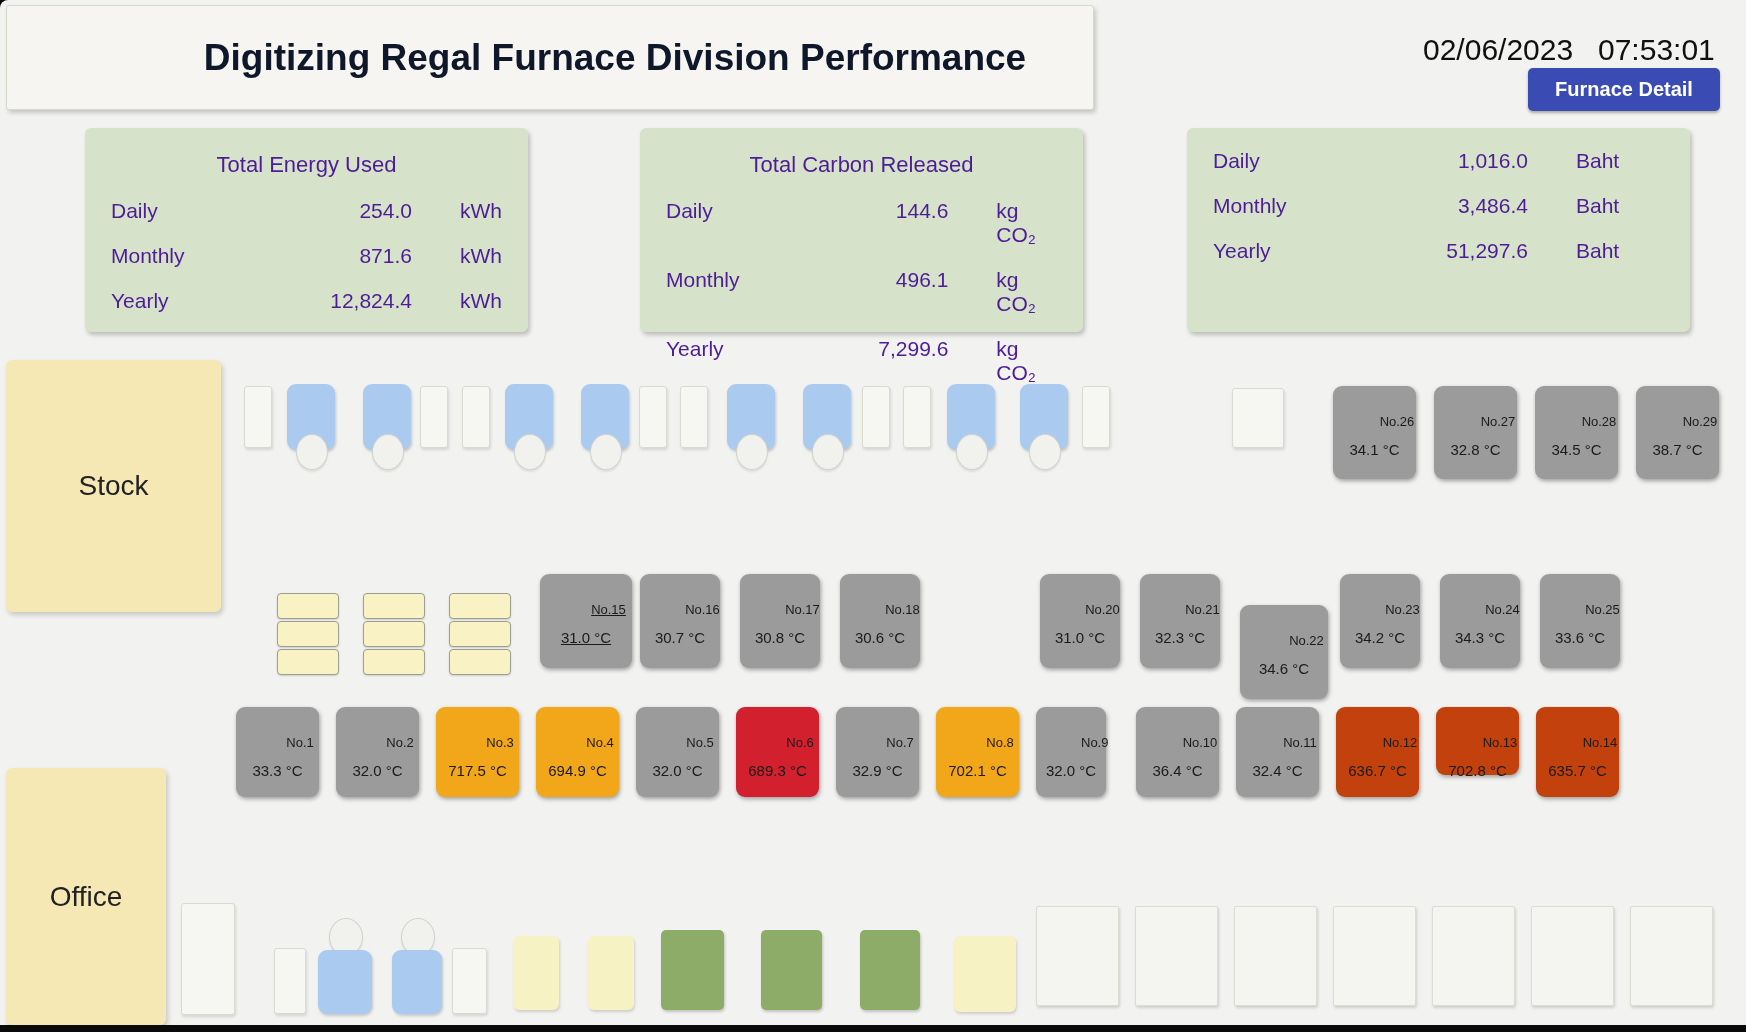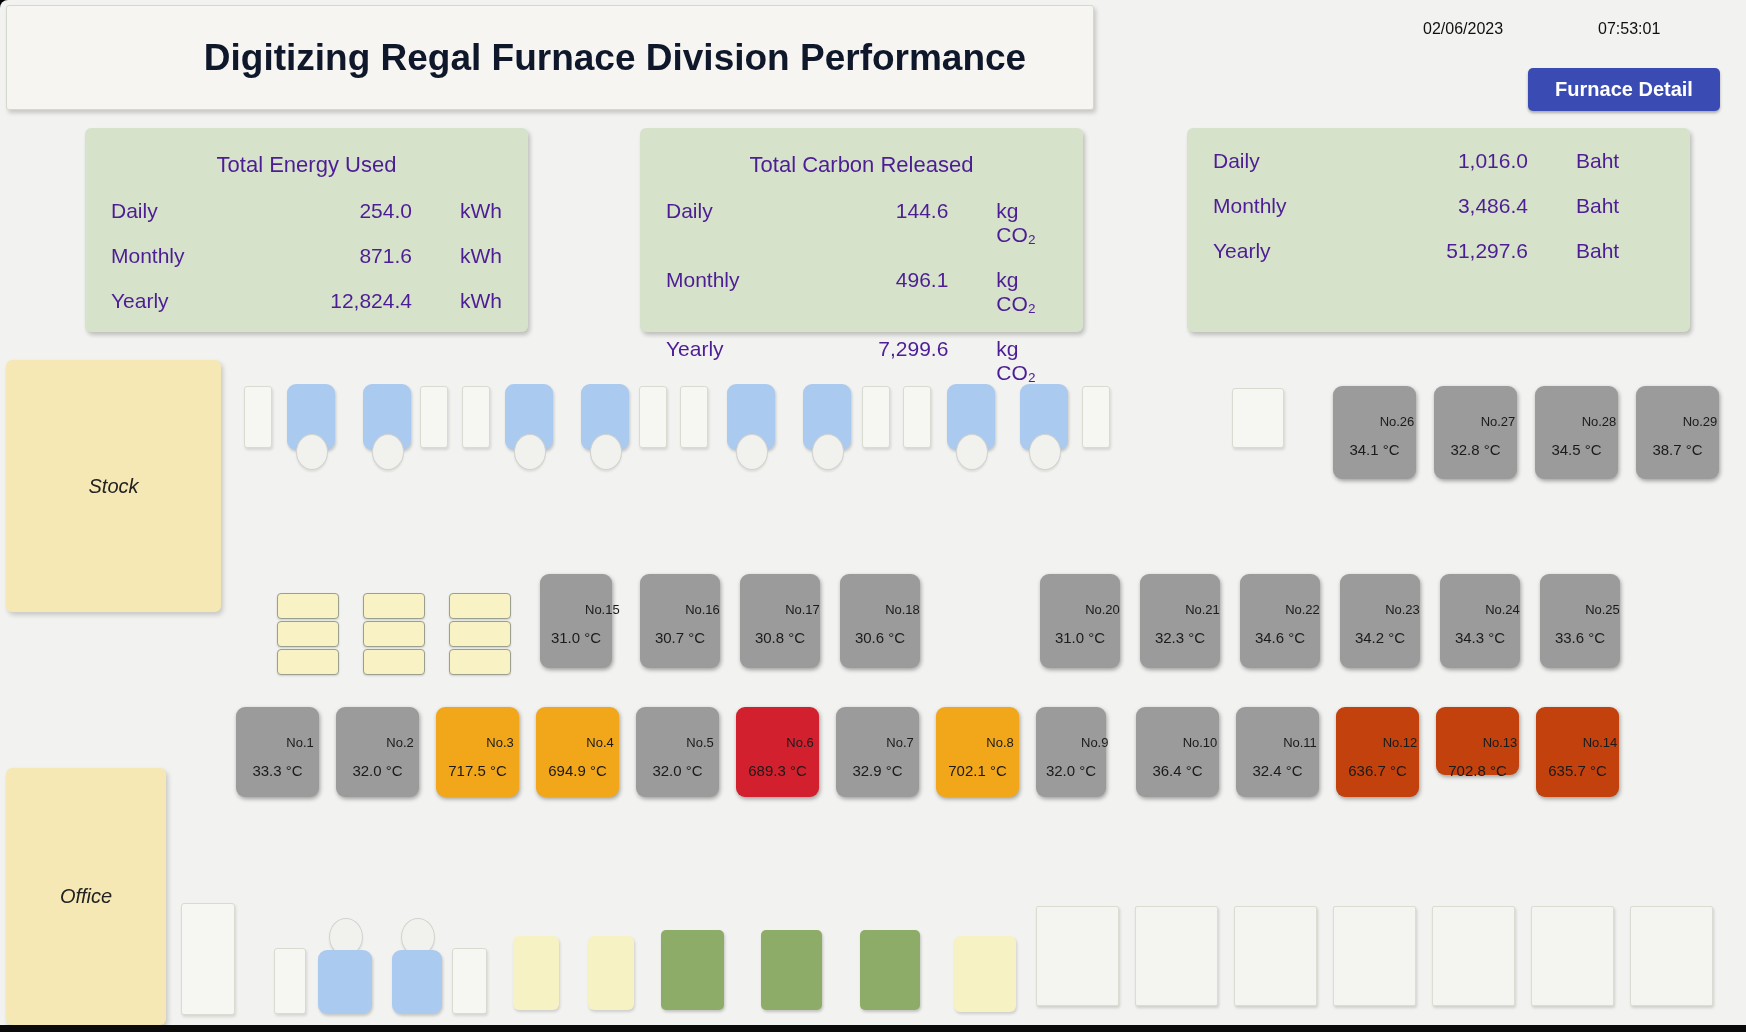--- a/index.html
+++ b/index.html
@@ -5,42 +5,42 @@
   html,body{margin:0;padding:0;background:#000;}
   .page{position:relative;width:1746px;height:1032px;background:#f2f2f0;overflow:hidden;
         font-family:"Liberation Sans", sans-serif;border-top-left-radius:8px;}
   .bottom-bar{position:absolute;left:0;top:1025px;width:1746px;height:7px;background:#0a0a0a;}
 
   
   .titlecard{position:absolute;left:6px;top:5px;width:1086px;height:103px;background:#f6f5f1;
              border:1px solid #d4dacb;border-radius:3px;box-shadow:2px 3px 4px rgba(0,0,0,.18);
              display:flex;align-items:center;justify-content:center;}
   .titlecard .ptitle{font-size:37px;font-weight:bold;color:#0f172a;padding-left:130px;white-space:nowrap;}
-  .dt{position:absolute;top:20px;font-size:16px;color:#101010;}
+  .dt{position:absolute;top:33px;font-size:30px;color:#101010;}
   .dt.date{left:1423px;}
   .dt.time{left:1598px;}
   .btn{position:absolute;left:1528px;top:68px;width:192px;height:43px;background:#3a4cb4;color:#ffffff;
        font-size:20px;font-weight:bold;border:none;border-radius:5px;box-shadow:0 2px 3px rgba(0,0,0,.3);
        display:flex;align-items:center;justify-content:center;cursor:pointer;font-family:"Liberation Sans",sans-serif;}
 
   
   .scard{position:absolute;top:128px;height:204px;background:#d7e2cb;border-radius:6px;
          box-shadow:2px 3px 4px rgba(0,0,0,.22);color:#4c1d95;}
   .scard.c1{left:85px;width:443px;}
   .scard.c2{left:640px;width:443px;}
   .scard.c3{left:1187px;width:503px;}
   .scard .ctitle{text-align:center;font-size:22px;margin-top:24px;}
   .scard .crow{display:flex;align-items:baseline;margin-top:21px;padding:0 26px;font-size:21px;}
   .crow .clabel{width:165px;}
   .crow .cvalue{width:150px;text-align:right;}
   .crow .cunit{margin-left:48px;}
 
   
   .zone{position:absolute;background:#f5e8b4;border-radius:6px;box-shadow:2px 3px 5px rgba(0,0,0,.18);
-        display:flex;align-items:center;justify-content:center;font-size:20px;color:#222;font-style:italic;}
+        display:flex;align-items:center;justify-content:center;font-size:28px;color:#222;}
   .zone.stock{left:6px;top:360px;width:215px;height:252px;}
   .zone.office{left:6px;top:768px;width:160px;height:257px;}
 
   
   .tile{position:absolute;border-radius:9px;text-align:center;color:#1b1b1b;
         box-shadow:1px 2px 4px rgba(0,0,0,.35);cursor:pointer;}
   .tile .tid{font-size:13px;margin-top:28px;padding-left:45px;}
   .tile .ttemp{font-size:15px;margin-top:12px;}
   .tile.gray{background:#9b9b9b;}
   .tile.orange{background:#f2a71b;}
@@ -188,21 +188,21 @@
   </div>
   <div class="tile gray" style="left:1535px;top:386px;width:83px;height:93px;">
     <div class="tid">No.28</div>
     <div class="ttemp">34.5 °C</div>
   </div>
   <div class="tile gray" style="left:1636px;top:386px;width:83px;height:93px;">
     <div class="tid">No.29</div>
     <div class="ttemp">38.7 °C</div>
   </div>
 
-  <div class="tile gray" style="left:540px;top:574px;width:72px;height:94px;">
+  <div class="tile gray" style="left:540px;top:574px;width:92px;height:94px;text-decoration:underline;">
     <div class="tid">No.15</div>
     <div class="ttemp">31.0 °C</div>
   </div>
   <div class="tile gray" style="left:640px;top:574px;width:80px;height:94px;">
     <div class="tid">No.16</div>
     <div class="ttemp">30.7 °C</div>
   </div>
   <div class="tile gray" style="left:740px;top:574px;width:80px;height:94px;">
     <div class="tid">No.17</div>
     <div class="ttemp">30.8 °C</div>
@@ -212,21 +212,21 @@
     <div class="ttemp">30.6 °C</div>
   </div>
   <div class="tile gray" style="left:1040px;top:574px;width:80px;height:94px;">
     <div class="tid">No.20</div>
     <div class="ttemp">31.0 °C</div>
   </div>
   <div class="tile gray" style="left:1140px;top:574px;width:80px;height:94px;">
     <div class="tid">No.21</div>
     <div class="ttemp">32.3 °C</div>
   </div>
-  <div class="tile gray" style="left:1240px;top:574px;width:80px;height:94px;">
+  <div class="tile gray" style="left:1240px;top:605px;width:88px;height:94px;">
     <div class="tid">No.22</div>
     <div class="ttemp">34.6 °C</div>
   </div>
   <div class="tile gray" style="left:1340px;top:574px;width:80px;height:94px;">
     <div class="tid">No.23</div>
     <div class="ttemp">34.2 °C</div>
   </div>
   <div class="tile gray" style="left:1440px;top:574px;width:80px;height:94px;">
     <div class="tid">No.24</div>
     <div class="ttemp">34.3 °C</div>

